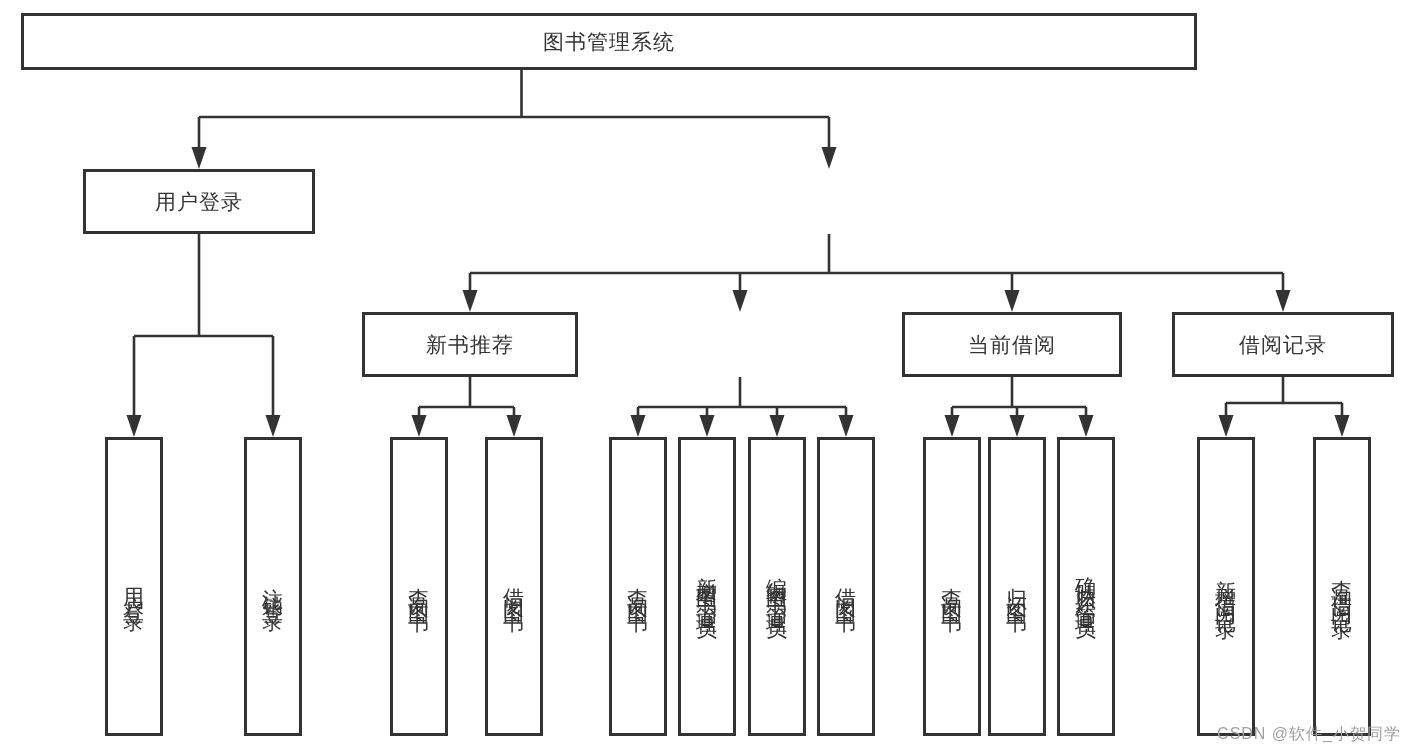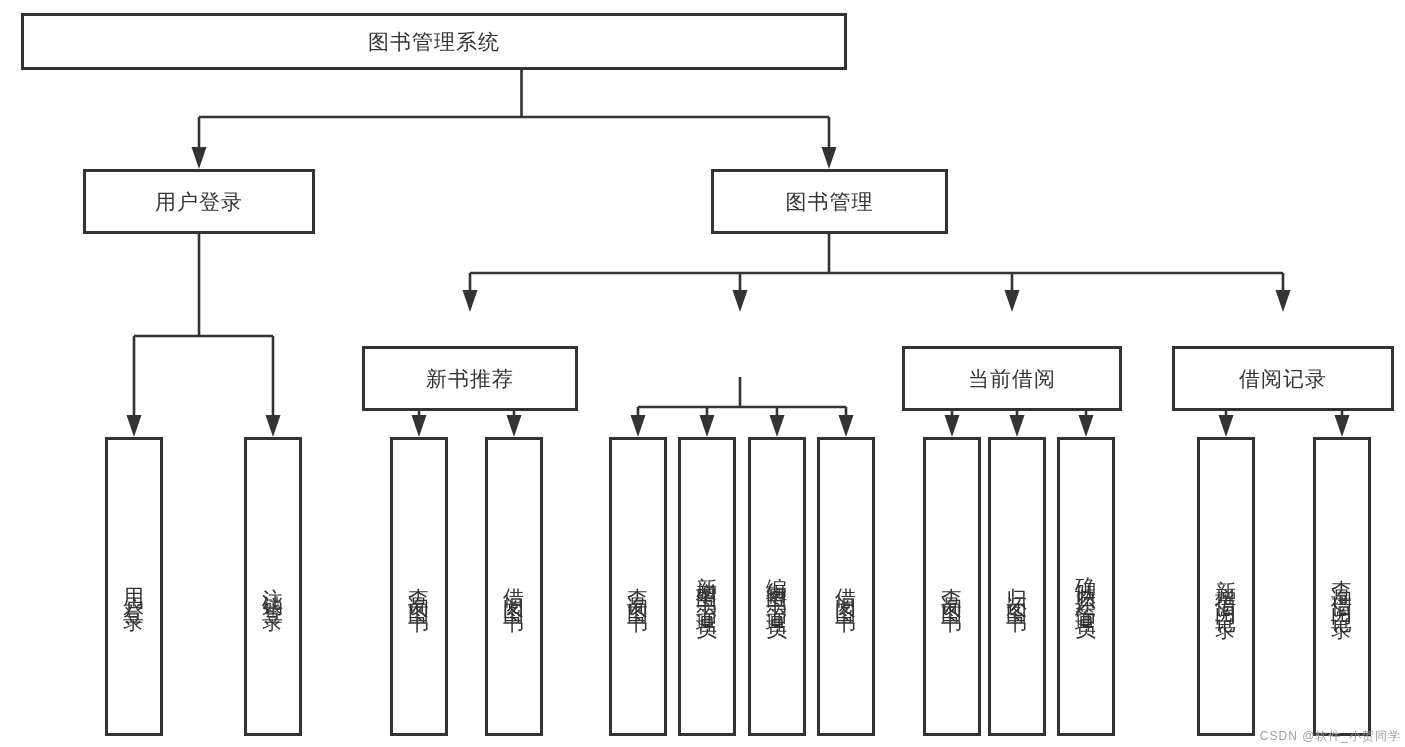--- a/index.html
+++ b/index.html
@@ -24,36 +24,36 @@
     border:3px solid var(--ink,#333);
     display:flex;
     align-items:center;
     justify-content:center;
     color:var(--ink,#333);
     font-size:21px;
     letter-spacing:1px;
     text-align:center;
     white-space:nowrap;
   }
-  .root  { left:21px;  top:13px;  width:826px; height:57px; }
+  .root  { left:21px;  top:13px;  width:1176px; height:57px; }
   .lv2   { top:169px; height:65px; }
-  .lv3   { top:312px; height:65px;margin-top:34px; }
+  .lv3   { top:312px; height:65px; }
   .leaf  {
     top:437px; width:58px; height:299px;
     writing-mode:vertical-rl;
     text-orientation:mixed;
     letter-spacing:8px;
     font-size:21px;
     line-height:1;
   }
   .watermark {
     position:absolute;
     right:4px;
     bottom:2px;
-    font-size:12px;
+    font-size:16px;
     color:var(--watermark,#9f9f9f);
     letter-spacing:1px;
     z-index:5;
   }
 </style>
 </head>
 <body>
 
 <div class="canvas">
 
@@ -89,23 +89,20 @@
       <polygon points="1334.5,415 1349.5,415 1342,437"></polygon>
     </g>
   </svg>
 
   <div class="node root">
     <span>图书管理系统</span>
   </div>
 
   <div class="node lv2" style="left:83px;width:232px;">
     <span>用户登录</span>
-  </div>
-  <div class="node lv2" style="left:711px;width:237px;">
-    <span>图书管理</span>
   </div>
 
   <div class="node lv3" style="left:362px;width:216px;">
     <span>新书推荐</span>
   </div>
   <div class="node lv3" style="left:902px;width:220px;align-items:center;">
     <span>当前借阅</span>
   </div>
   <div class="node lv3" style="left:1172px;width:222px;">
     <span>借阅记录</span>

